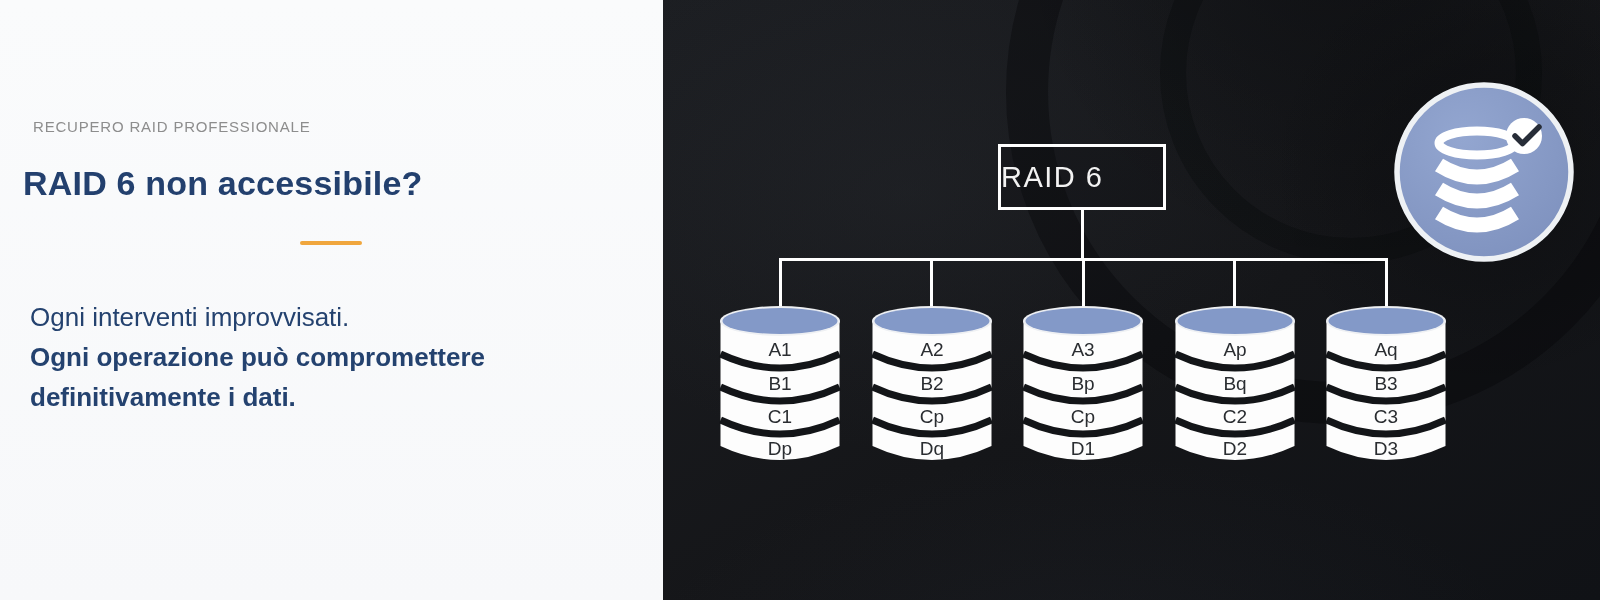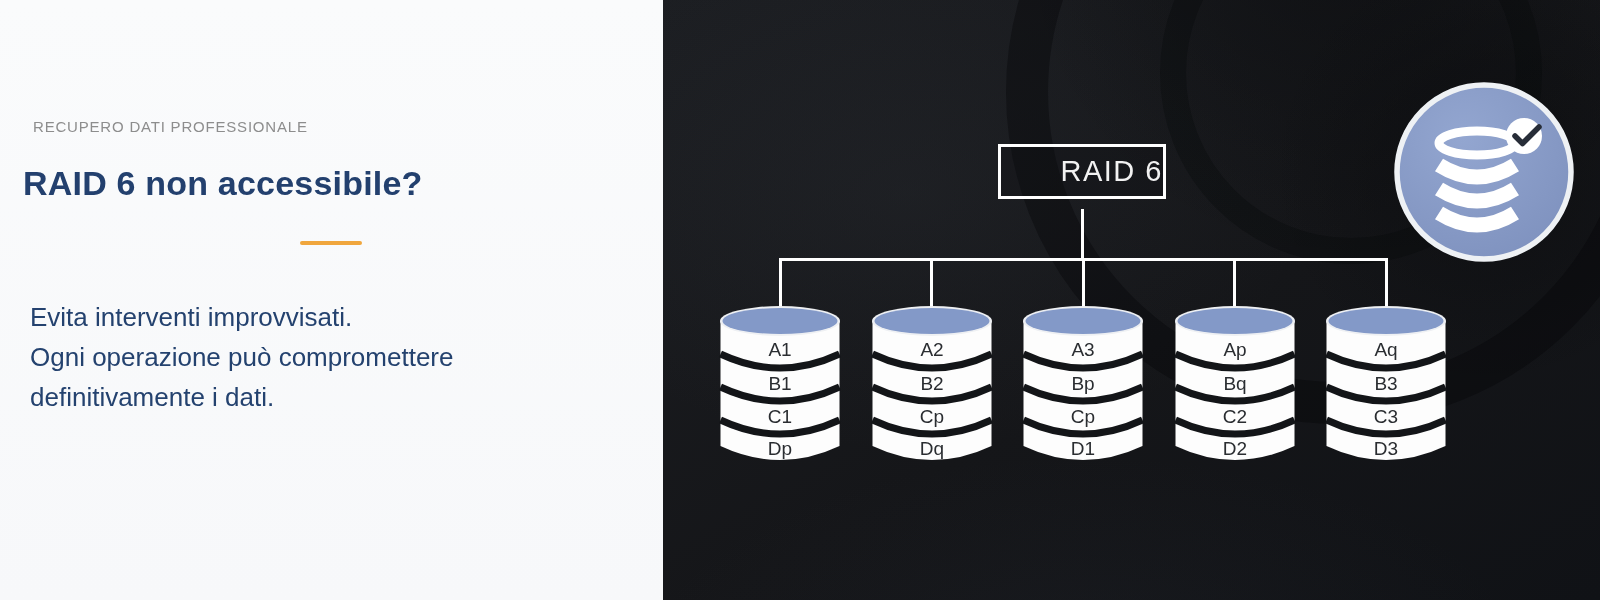--- a/index.html
+++ b/index.html
@@ -21,44 +21,44 @@
     font-size:34px;font-weight:700;letter-spacing:.2px;color:#23406e;
   }
   .divider{
     position:absolute;left:300px;top:241px;width:62px;height:4px;
     background:#f0a63d;border-radius:2px;
   }
   .body-copy{
     position:absolute;left:30px;top:297px;margin:0;width:578px;
     font-size:26px;line-height:40px;color:#24426f;font-weight:400;
   }
-  .body-copy strong{font-weight:400;}
+  .body-copy strong{font-weight:700;}
   
   .panel-right{
     position:absolute;left:663px;top:0;width:937px;height:600px;overflow:hidden;
     background-color:#17181b;
     background-image:
       radial-gradient(circle 300px at 88% 28%, rgba(9,10,12,.55), rgba(9,10,12,0) 72%),
       radial-gradient(circle 520px at 74% -12%, rgba(7,8,10,.5), transparent 65%),
       radial-gradient(ellipse 620px 400px at 26% 32%, rgba(78,84,94,.10), transparent 65%),
       radial-gradient(ellipse 720px 320px at 45% 108%, rgba(56,62,74,.12), transparent 60%),
       linear-gradient(150deg,#1c1e22 0%,#151619 55%,#101216 100%);
   }
   .platter-ring{
     position:absolute;width:580px;height:580px;border-radius:50%;
     border:42px solid rgba(5,6,8,.38);right:-70px;top:-240px;
   }
   .platter-ring.inner{
     width:330px;height:330px;border-width:26px;right:58px;top:-118px;
     border-color:rgba(5,6,8,.28);
   }
   .raid-box{
-    position:absolute;left:335px;top:144px;width:168px;height:55px;
+    position:absolute;left:335px;top:144px;width:168px;height:66px;
     border:3px solid #ffffff;box-sizing:border-box;
-    display:flex;align-items:center;justify-content:flex-end;
+    display:flex;align-items:center;justify-content:flex-start;
     background:rgba(10,12,14,.25);
   }
   .raid-box span{
     color:#f2f2f2;font-size:29px;letter-spacing:1.5px;font-weight:400;
   }
   .line{position:absolute;background:#ffffff;}
   .drop {left:417.5px;top:209px;width:3px;height:51px;}
   .bus  {left:115.5px;top:258px;width:609px;height:3px;}
   .stub {top:259px;width:3px;height:52px;}
   .stub.s1{left:115.5px;} .stub.s2{left:267px;} .stub.s3{left:418.5px;}
@@ -74,25 +74,25 @@
     font-family:"Liberation Sans",sans-serif;
   }
   .badge{position:absolute;left:728px;top:79px;}
 </style>
 </head>
 <body>
 
 <div class="stage">
 
   <div class="panel-left">
-    <div class="eyebrow">RECUPERO DATI PROFESSIONALE</div>
+    <div class="eyebrow">RECUPERO RAID PROFESSIONALE</div>
     <h1 class="headline">RAID 6 non accessibile?</h1>
     <div class="divider"></div>
     <p class="body-copy">
-      <span>Evita interventi improvvisati.</span><br>
+      <span>Ogni interventi improvvisati.</span><br>
       <strong>Ogni operazione può compromettere definitivamente i dati.</strong>
     </p>
   </div>
 
   <div class="panel-right">
     <div class="platter-ring"></div>
     <div class="platter-ring inner"></div>
 
     <div class="raid-box">
       <span>RAID 6</span>

